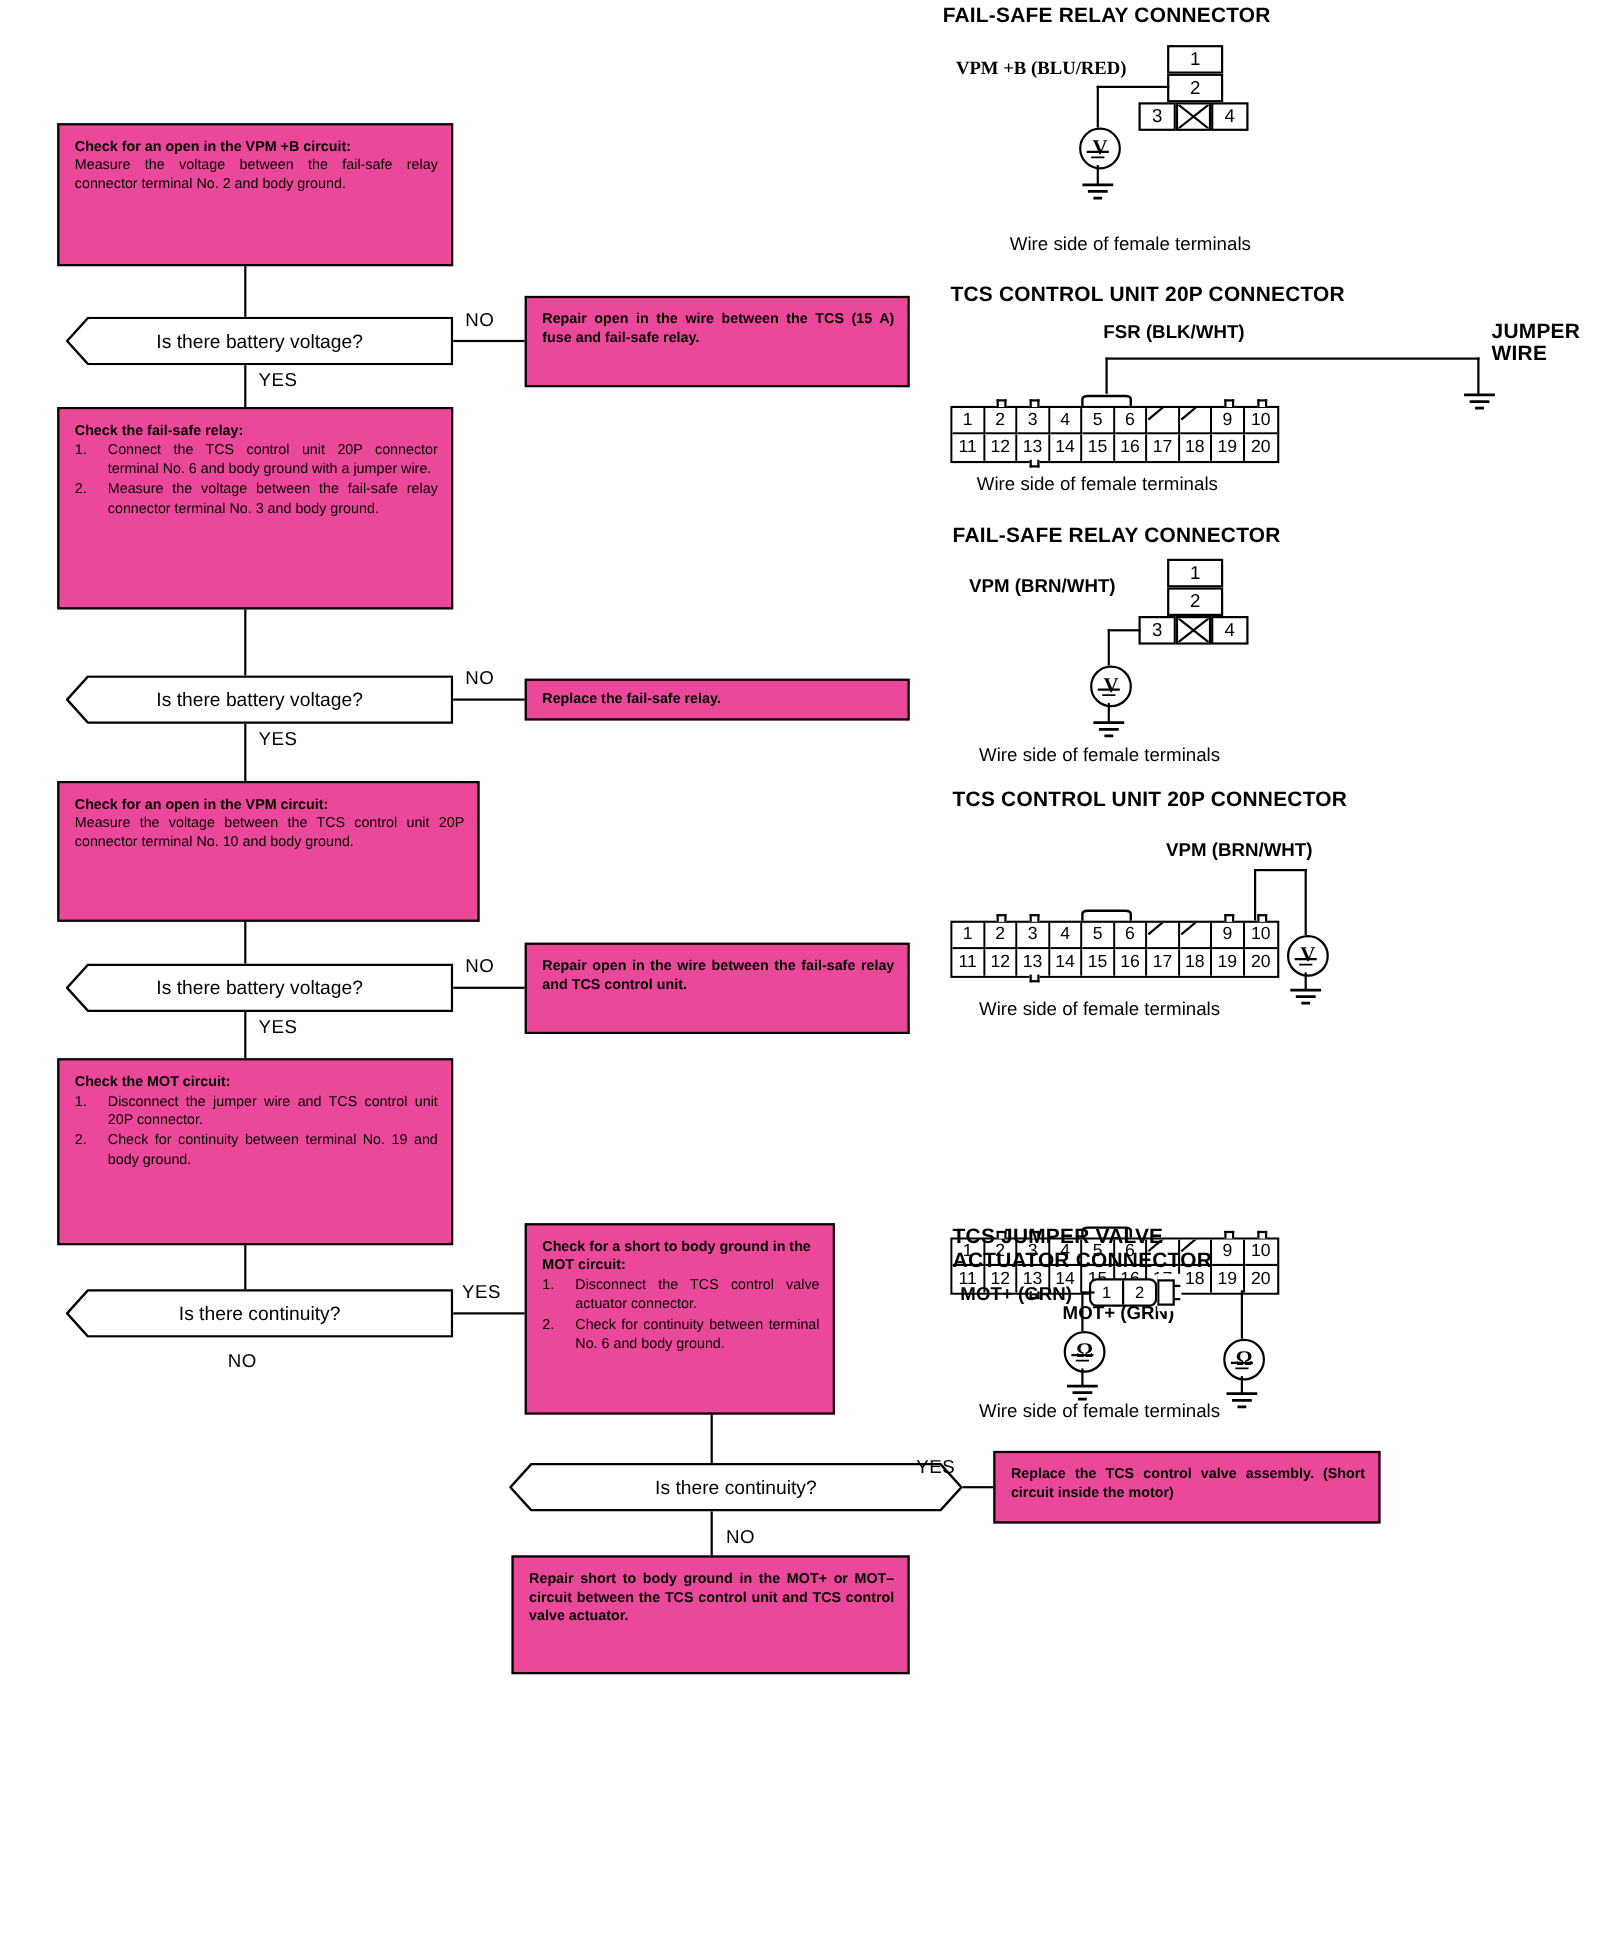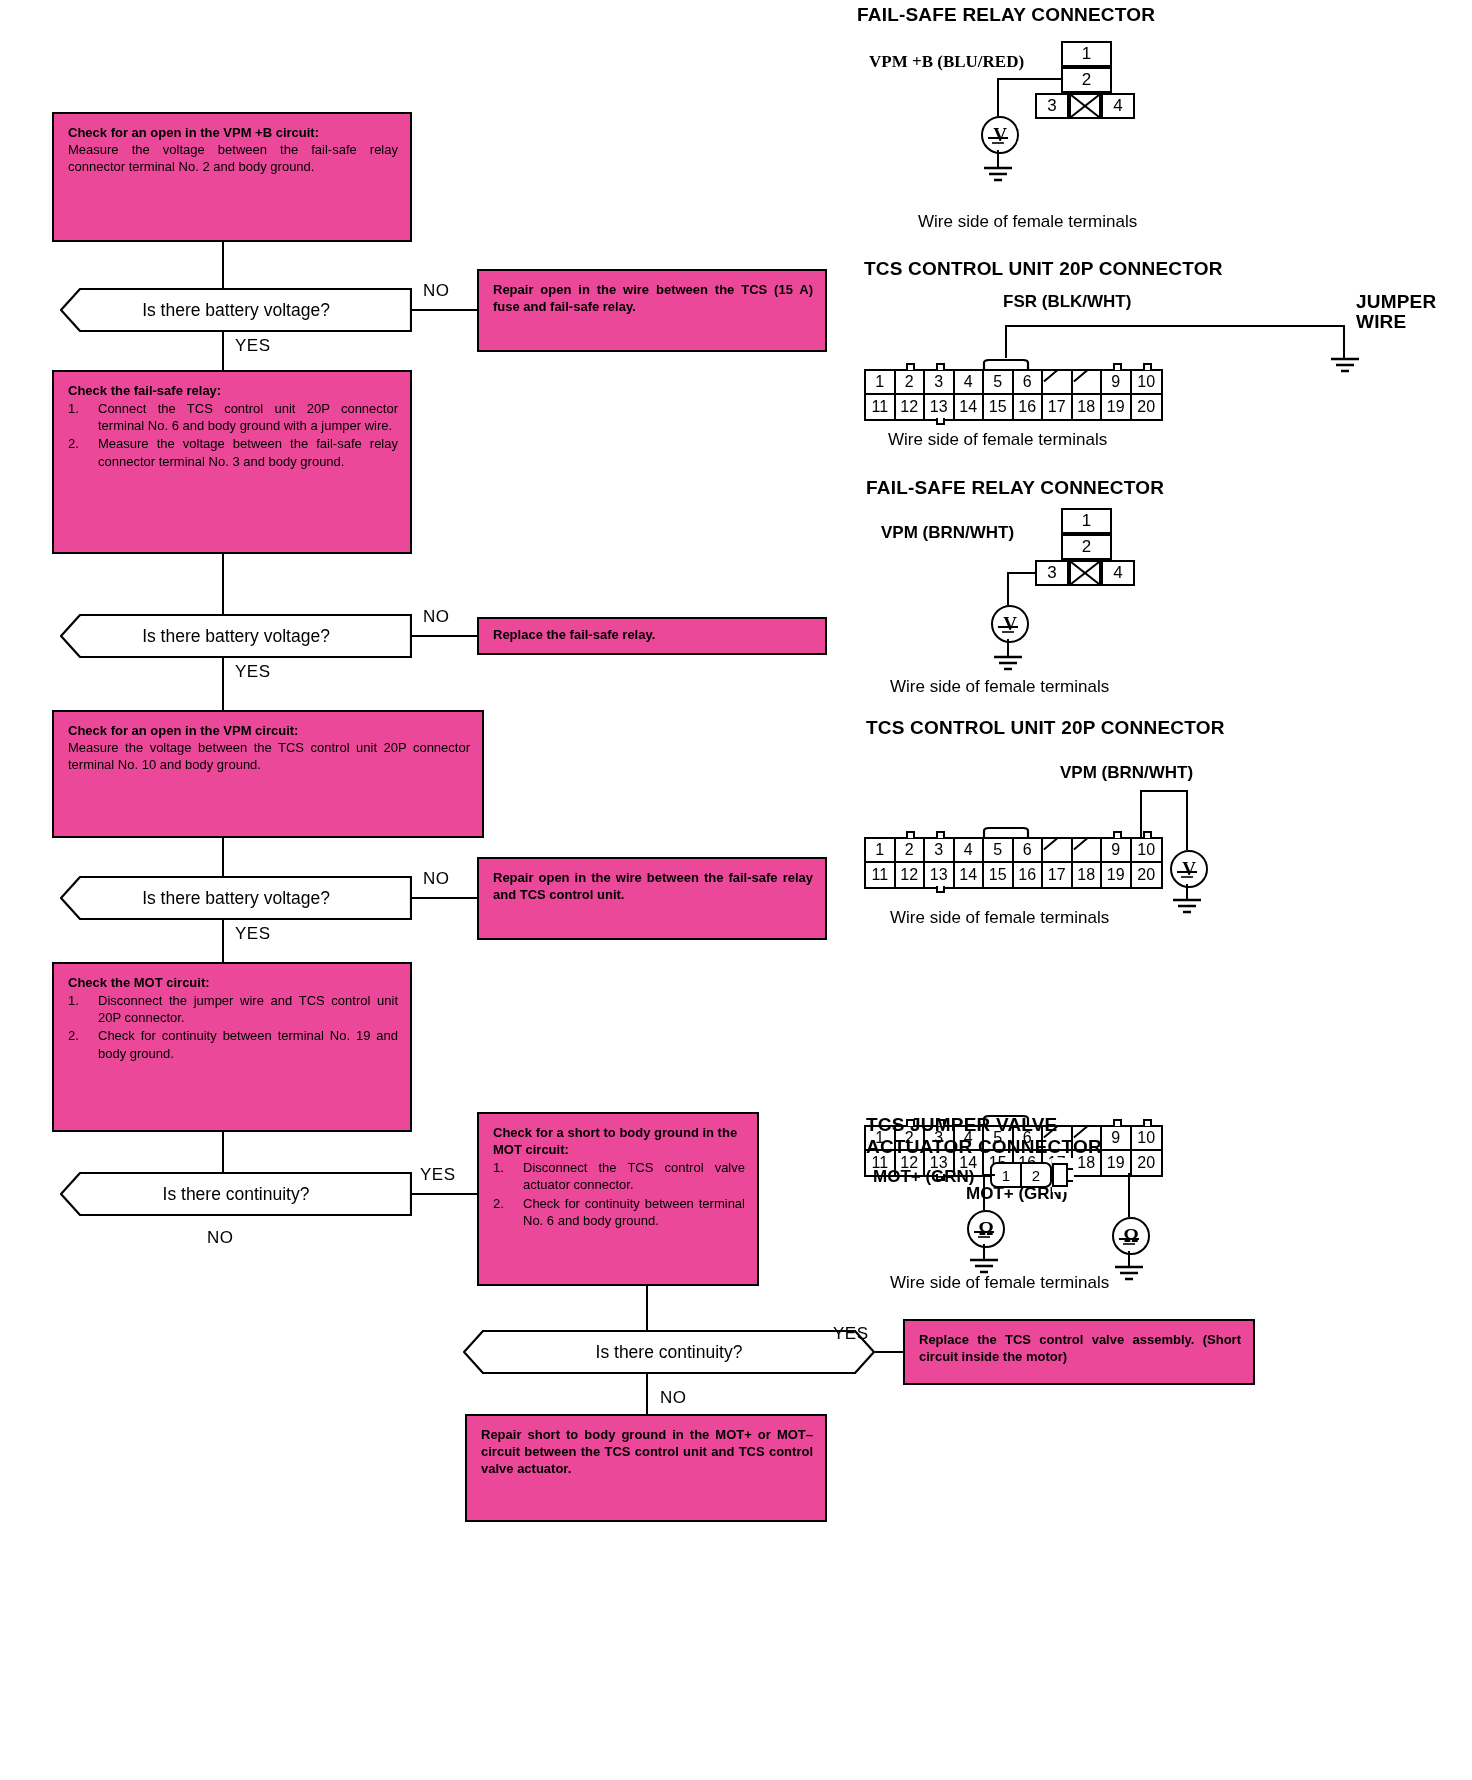--- a/index.html
+++ b/index.html
@@ -226,21 +226,21 @@
   <div class="ln lnh" style="left:412px;top:635px;width:65px;height:2px;"></div>
   <span class="flab" style="left:423px;top:607px;">NO</span>
 
   <div class="box bold" style="left:477px;top:617px;width:350px;height:38px;padding-top:7px;">
     <span>Replace the fail-safe relay.</span>
   </div>
 
   <div class="ln lnv" style="left:222px;top:658px;width:2px;height:52px;"></div>
   <span class="flab" style="left:235px;top:662px;">YES</span>
 
-  <div class="box" style="left:52px;top:710px;width:432px;height:128px;">
+  <div class="box" style="left:52px;top:710px;width:384px;height:128px;">
     <span class="hdr">Check for an open in the VPM circuit:</span>
     <span class="just" style="display:block;">Measure the voltage between the TCS control unit 20P connector terminal No. 10 and body ground.</span>
   </div>
 
   <div class="ln lnv" style="left:222px;top:838px;width:2px;height:38px;"></div>
 
   <div class="hex" style="left:60px;top:876px;width:352px;height:44px;">
     <svg class="hexbg" viewBox="0 0 352 44" preserveAspectRatio="none">
       <polygon points="20,1 351,1 351,43 20,43 1,22" fill="#fff" stroke="#000" stroke-width="2.2"></polygon>
     </svg>

